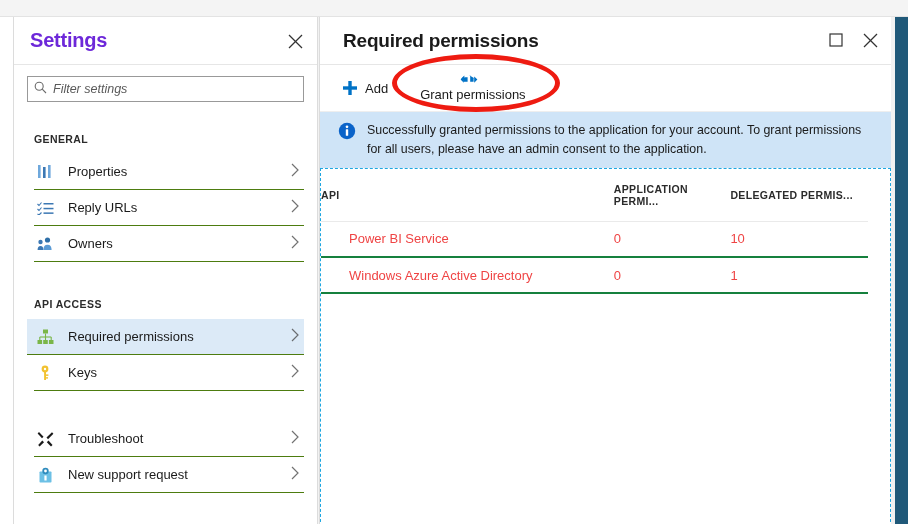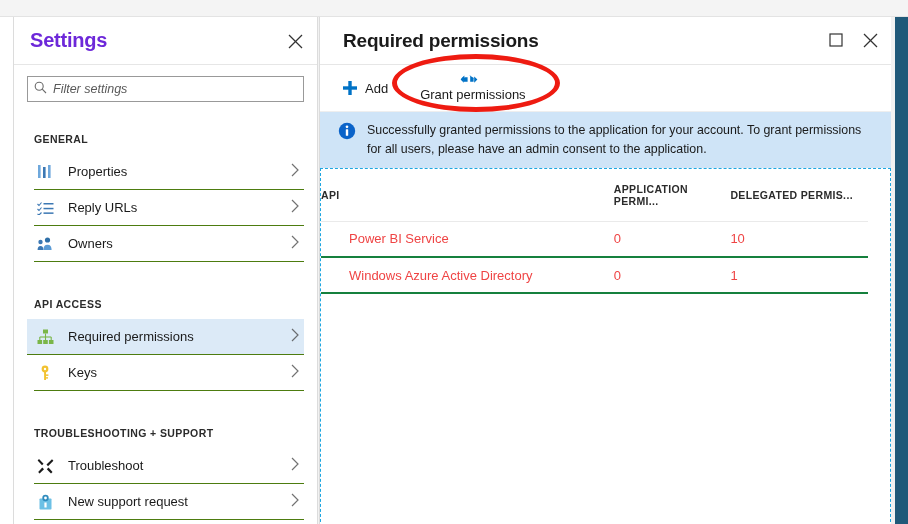--- a/index.html
+++ b/index.html
@@ -327,21 +327,20 @@
             <svg width="10" height="16" viewBox="0 0 10 16" aria-hidden="true">
               <polyline points="2,2 8,8 2,14" fill="none" stroke="#444" stroke-width="1.2"></polyline>
             </svg>
           </span>
         </div>
 
       </div>
     </div>
 
     <div class="group group-trouble">
-      <div class="group-header">TROUBLESHOOTING + SUPPORT</div>
       <div class="nav-list">
 
         <div class="nav-item">
           <span class="nav-icon">
             <svg width="17" height="16" viewBox="0 0 17 16" aria-hidden="true">
               <path d="M2 1 L6.5 5.8 L5 7.3 L0.6 2.6 Z" fill="#1a1a1a"></path>
               <path d="M15 1.2 L9.5 6.6 L11 8.2 L16.4 2.8 Z" fill="#1a1a1a"></path>
               <path d="M11.5 9.5 L15.5 14 L14 15.4 L9.8 11.2 Z" fill="#1a1a1a"></path>
               <path d="M5.3 9.6 L1.2 14 L2.6 15.4 L7 11.3 Z" fill="#1a1a1a"></path>
             </svg>

